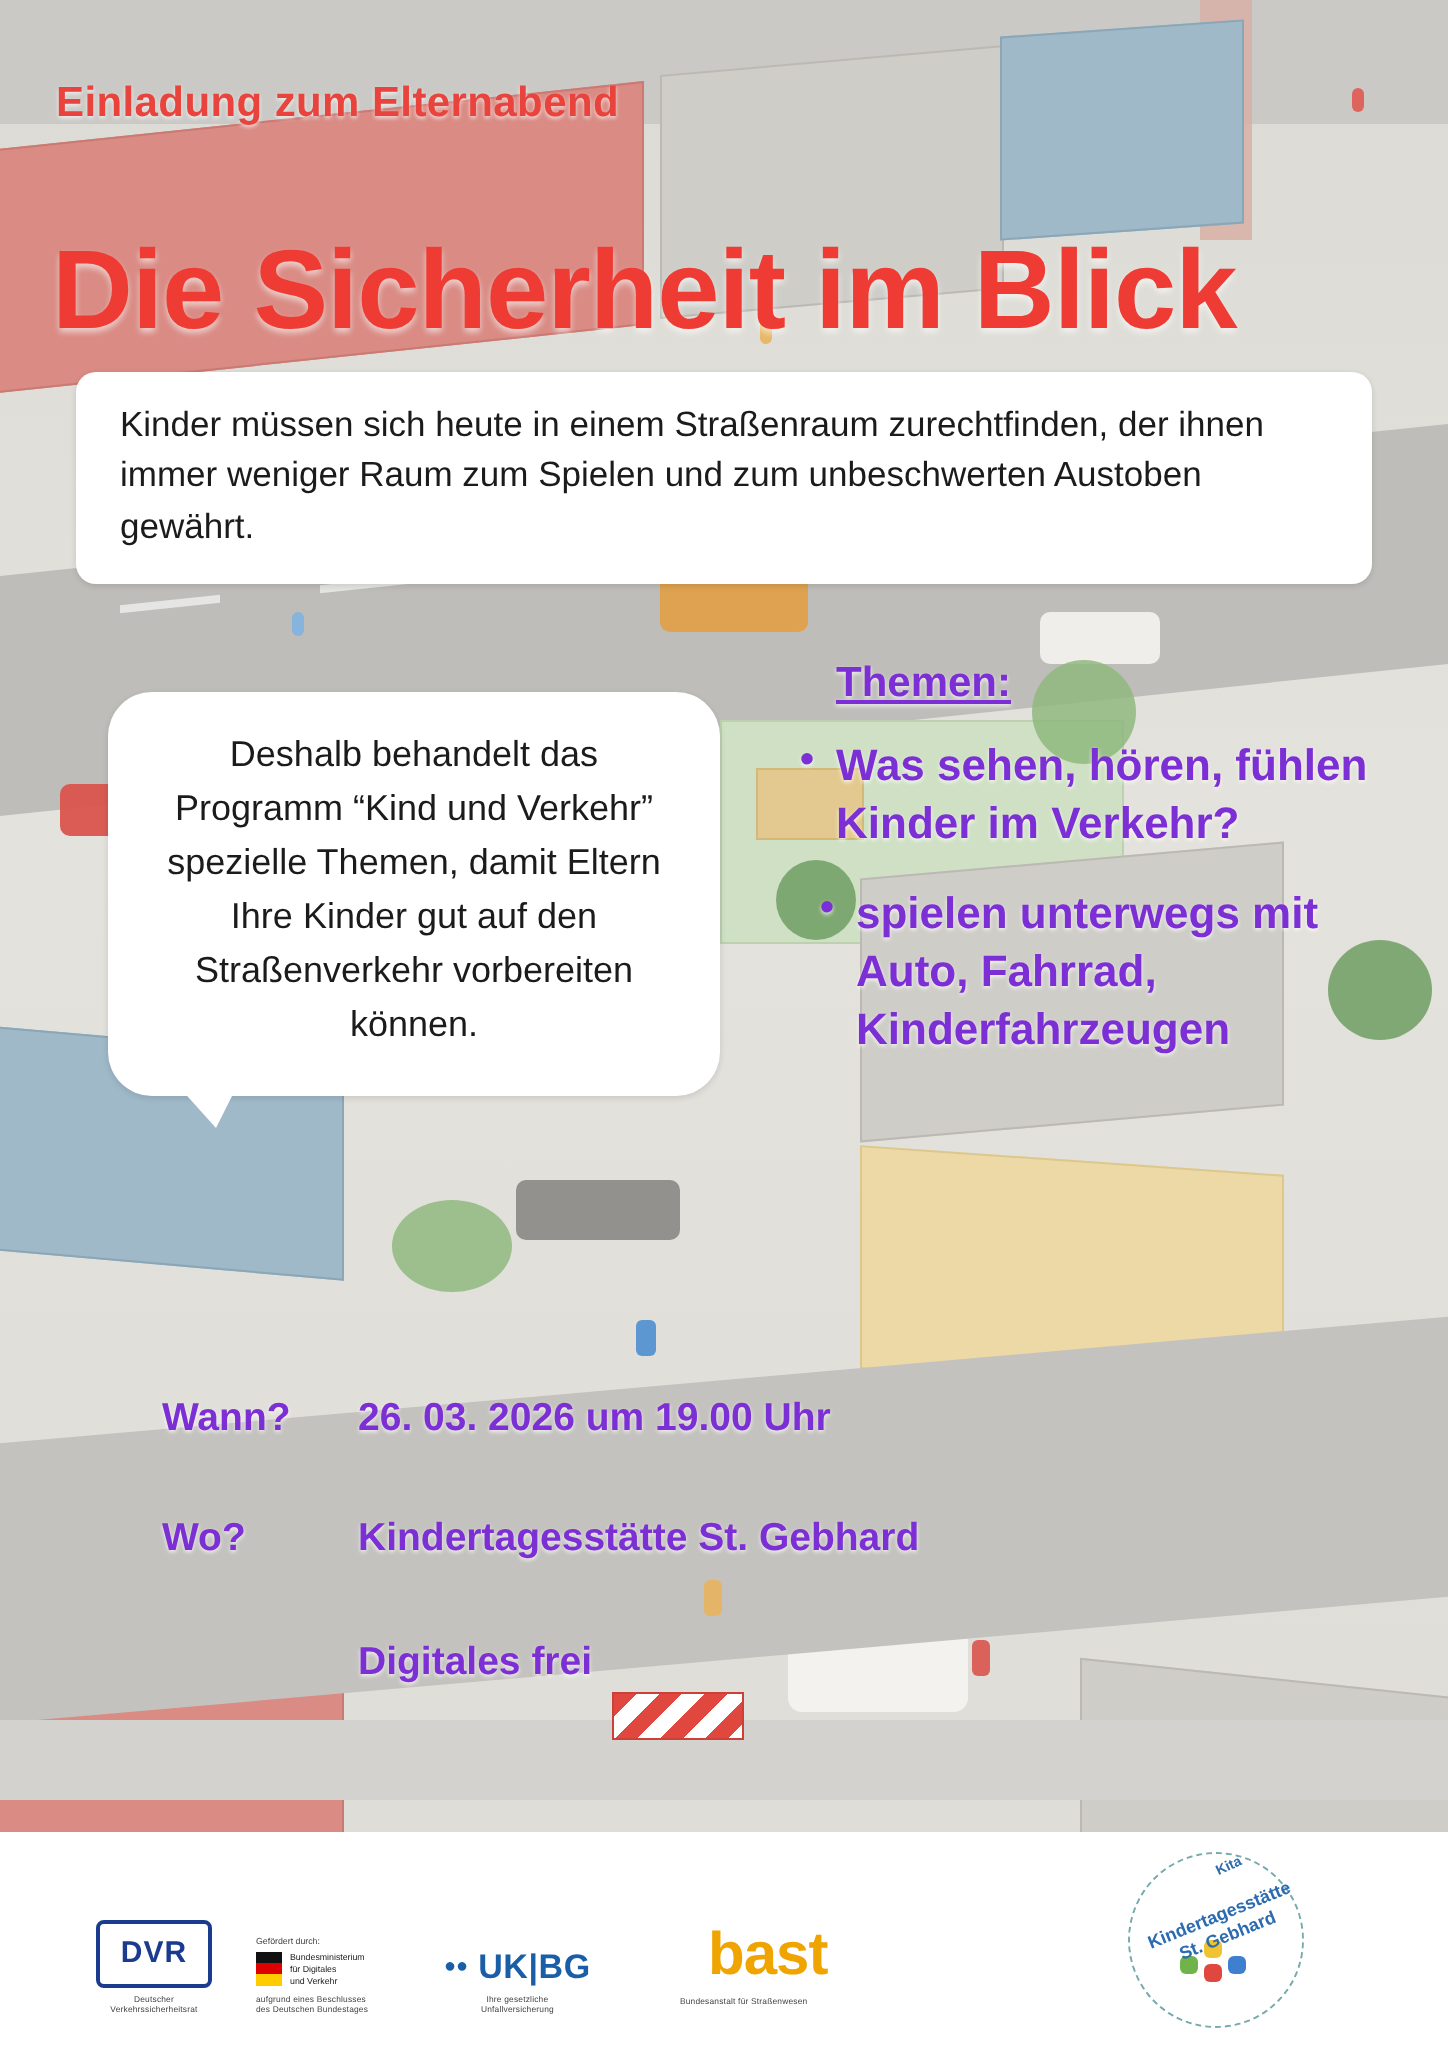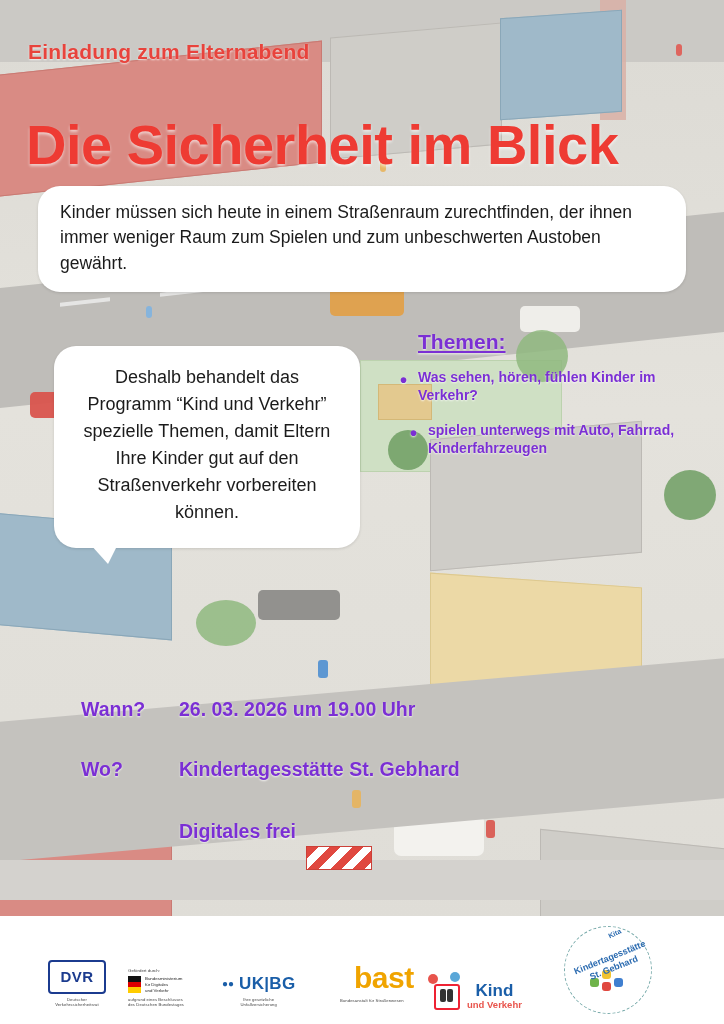--- a/index.html
+++ b/index.html
@@ -109,20 +109,21 @@
     background: #ffffff;
     border-radius: 22px;
     box-shadow: 0 1px 3px rgba(0,0,0,.12);
   }
   .bubble-top {
     left: 38px;
     top: 186px;
     width: 648px;
     padding: 14px 22px 16px 22px;
     box-sizing: border-box;
+    border-radius: 10px;
   }
   .bubble-top p {
     margin: 0;
     color: #1b1b1b;
     font-size: 17.5px;
     line-height: 1.45;
   }
   .bubble-left {
     left: 54px;
     top: 346px;
@@ -164,21 +165,21 @@
     left: 398px;
     top: 368px;
     width: 304px;
     margin: 0;
     padding: 0;
     list-style: none;
   }
   .themen-list li {
     position: relative;
     color: #7b2fd4;
-    font-size: 14px;
+    font-size: 22px;
     font-weight: bold;
     line-height: 1.32;
     margin-bottom: 16px;
     padding-left: 20px;
     text-shadow: 0 1px 2px rgba(255,255,255,.8);
   }
   .themen-list li::before {
     content: "\2022";
     position: absolute;
     left: 2px;
@@ -430,33 +431,20 @@
         </div>
         <span class="cap" style="white-space:pre-line;">Ihre gesetzliche
 Unfallversicherung</span>
       </div>
 
       <div class="logo logo-bast">
         <div class="bast-word">bast</div>
         <span class="cap">Bundesanstalt für Straßenwesen</span>
       </div>
 
-      <div class="logo logo-kuv">
-        <div class="kuv-row">
-          <div class="kuv-kids">
-            <div class="kuv-head-a"></div>
-            <div class="kuv-head-b"></div>
-            <div class="kuv-sign"></div>
-          </div>
-          <div class="kuv-text">
-            <div class="kuv-kind">Kind</div>
-            <div class="kuv-uv">und Verkehr</div>
-          </div>
-        </div>
-      </div>
 
       <div class="logo logo-kita">
         <div class="kita-circle"></div>
         <div class="kita-dot" style="left:34px;top:56px;width:9px;height:9px;background:#6fb34a;"></div>
         <div class="kita-dot" style="left:46px;top:60px;width:9px;height:9px;background:#e0483f;"></div>
         <div class="kita-dot" style="left:58px;top:56px;width:9px;height:9px;background:#3f7fd0;"></div>
         <div class="kita-dot" style="left:46px;top:48px;width:9px;height:9px;background:#f0c330;"></div>
         <div class="kita-top">Kita</div>
         <div class="kita-txt" style="white-space:pre-line;">Kindertagesstätte
 St. Gebhard</div>

